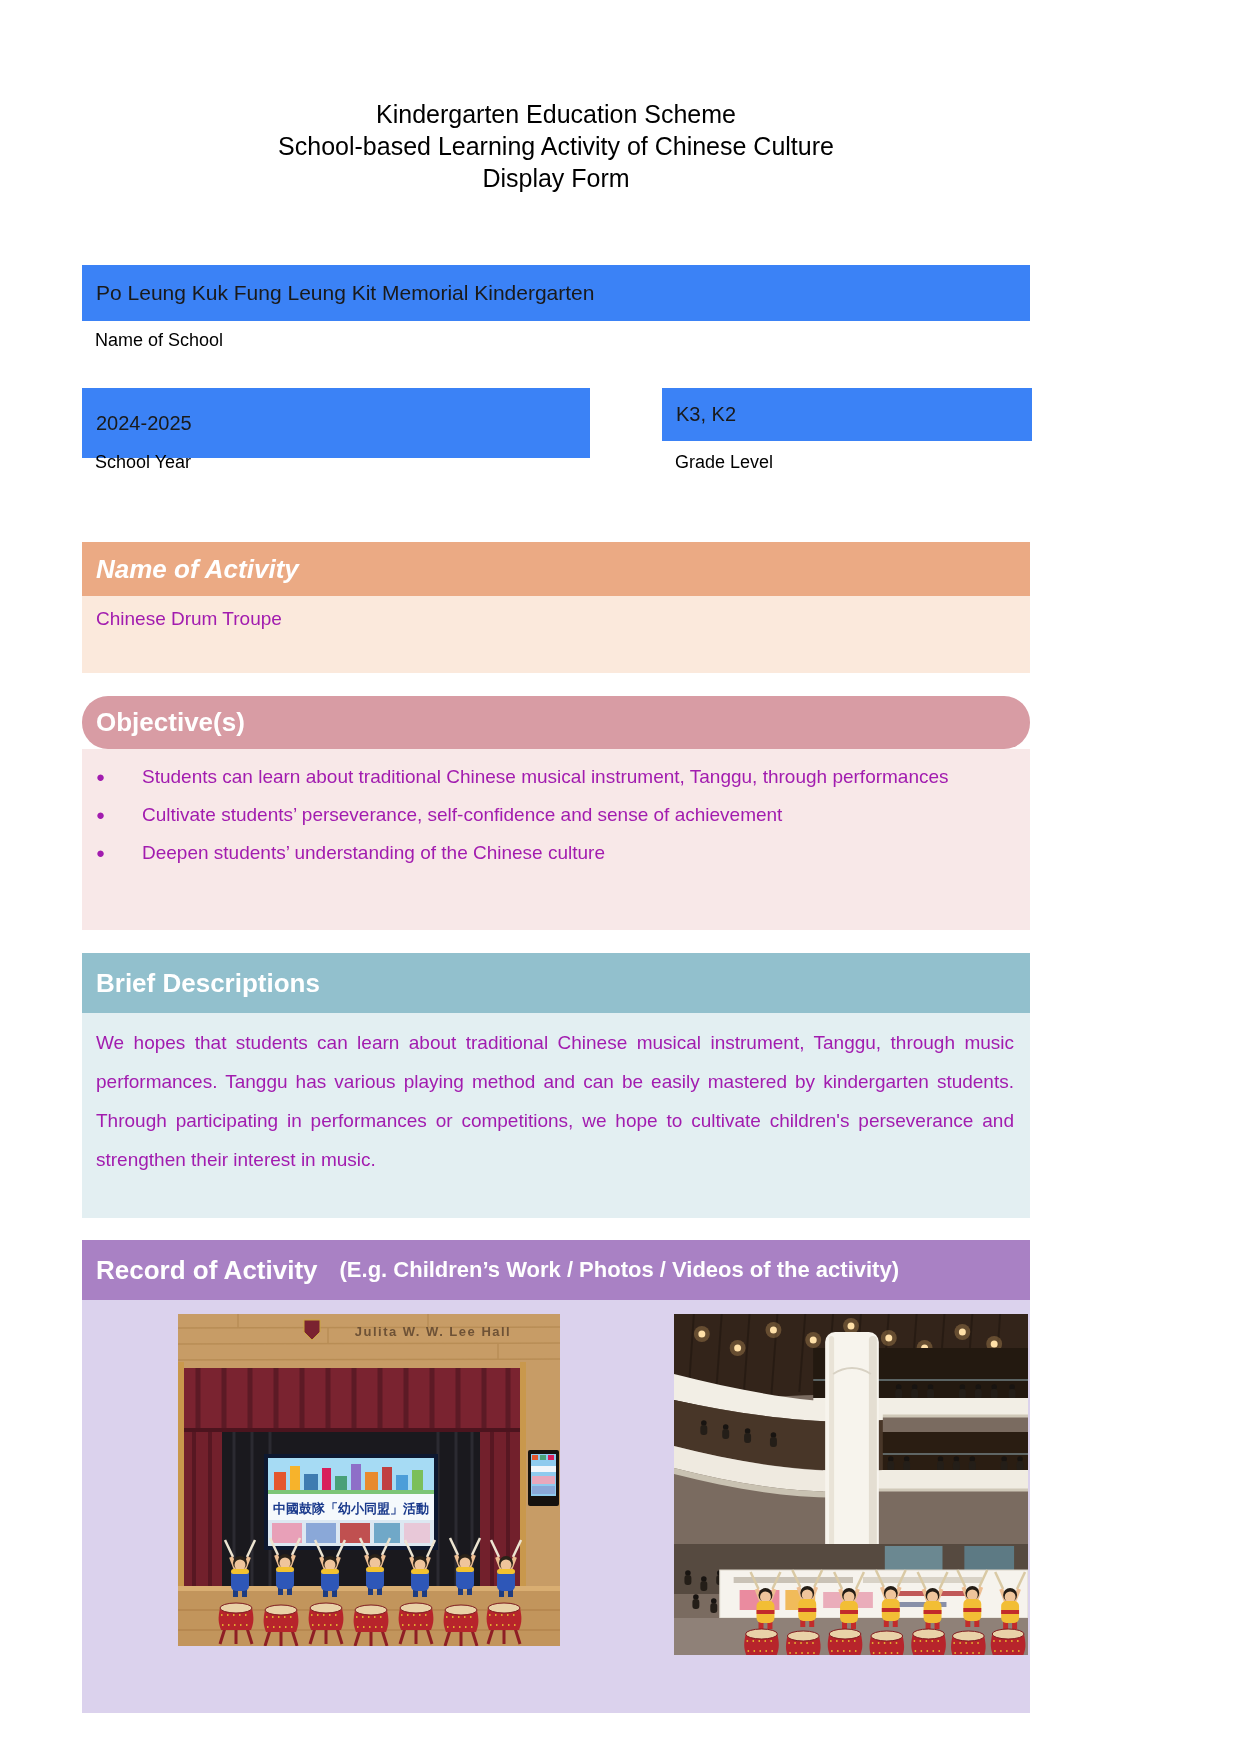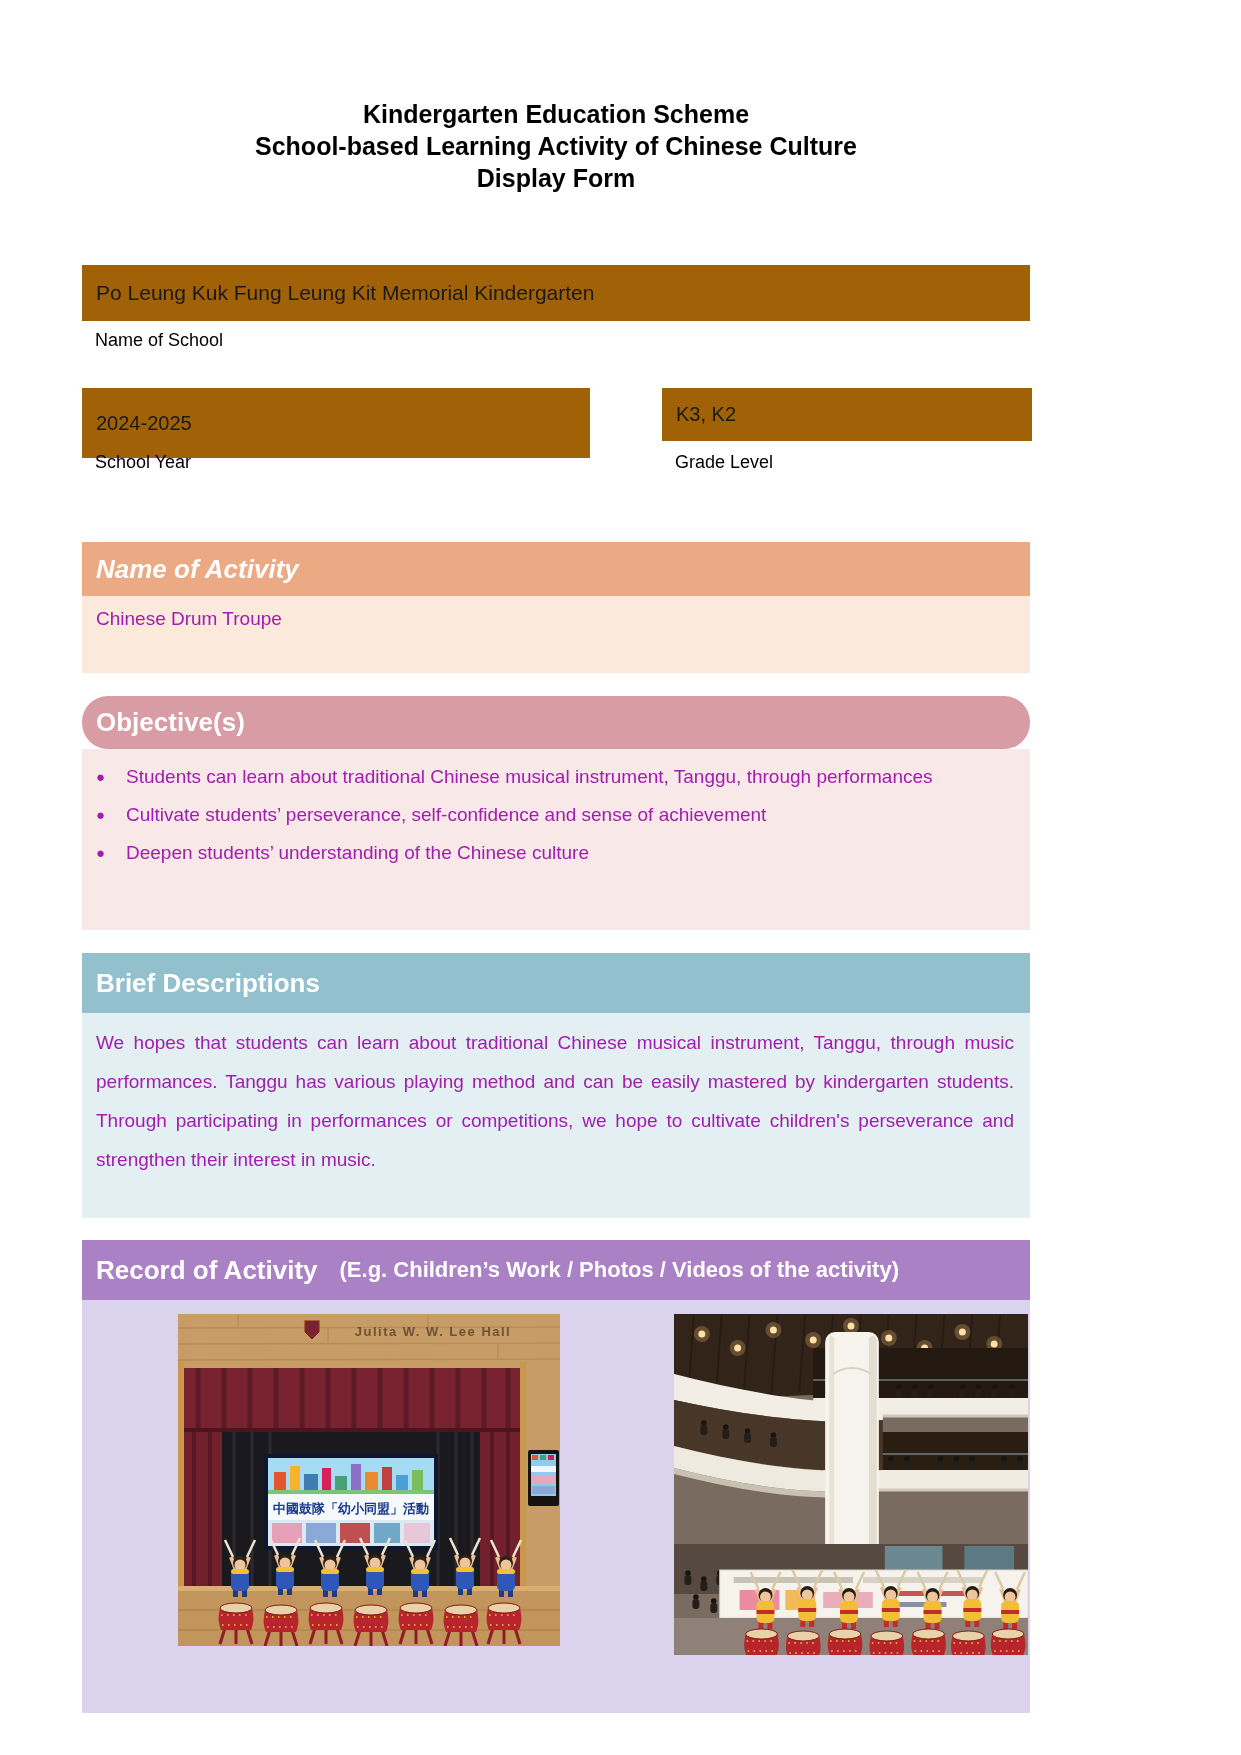--- a/index.html
+++ b/index.html
@@ -1,43 +1,43 @@
 <!DOCTYPE html>
 <html><head>
 <meta charset="utf-8">
 <style>
   * { margin:0; padding:0; box-sizing:border-box; }
   html,body { background:#ffffff; }
   body { font-family:"Liberation Sans","DejaVu Sans",sans-serif; color:#1a1a1a; }
   #page { position:relative; width:1241px; height:1755px; background:#ffffff; margin:0 auto; overflow:hidden; }
 
   .title-block { position:absolute; left:82px; top:98px; width:948px; text-align:center;
-                 font-weight:bold; font-size:25px; line-height:32px; color:#000; }
-
-  .field-box { position:absolute; background:#a16207; display:flex; align-items:center; padding-left:14px; }
+                 font-weight:normal; font-size:25px; line-height:32px; color:#000; }
+
+  .field-box { position:absolute; background:#3b82f6; display:flex; align-items:center; padding-left:14px; }
   .school-name-box { left:82px; top:265px; width:948px; height:56px; font-size:21px; }
   .year-box  { left:82px;  top:388px; width:508px; height:70px; font-size:20px; }
   .grade-box { left:662px; top:388px; width:370px; height:53px; font-size:20px; }
 
   .field-label { position:absolute; font-weight:normal; font-size:18px; color:#000; }
   .lbl-school { left:95px;  top:330px; }
   .lbl-year   { left:95px;  top:452px; }
   .lbl-grade  { left:675px; top:452px; }
 
   .sec-header { position:absolute; left:82px; width:948px; display:flex; align-items:center;
                 padding-left:14px; color:#ffffff; font-weight:bold; font-size:26px; }
   .sec-body   { position:absolute; left:82px; width:948px; font-size:19px; color:#a21caf; }
 
   .hdr-activity { top:542px; height:54px; background:#EBAA84;font-style:italic; }
   .bod-activity { top:596px; height:77px; background:#FBE9DC; padding:12px 14px 0 14px; }
 
   .hdr-objectives { top:696px; height:53px; background:#D89CA4;border-radius:26px; }
   .bod-objectives { top:749px; height:181px; background:#F8E8E8; padding-top:9px; }
   .bod-objectives ul { list-style:none; }
-  .bod-objectives li { position:relative; padding:0 16px 0 44px; line-height:38px;
+  .bod-objectives li { position:relative; padding:0 16px 0 60px; line-height:38px;
                        text-align:justify; }
   .bod-objectives li::before { content:"●"; position:absolute; left:14px; top:0; font-size:15px; }
 
   .hdr-brief { top:953px; height:60px; background:#92C0CD; }
   .bod-brief { top:1013px; height:205px; background:#E3EFF2; padding:10px 16px 0 14px;
                line-height:39px; text-align:justify; }
 
   .hdr-record { top:1240px; height:60px; background:#A981C4; }
   .hdr-record .note { font-size:22px; margin-left:22px; }
   .bod-record { top:1300px; height:413px; background:#DBD2ED; }

